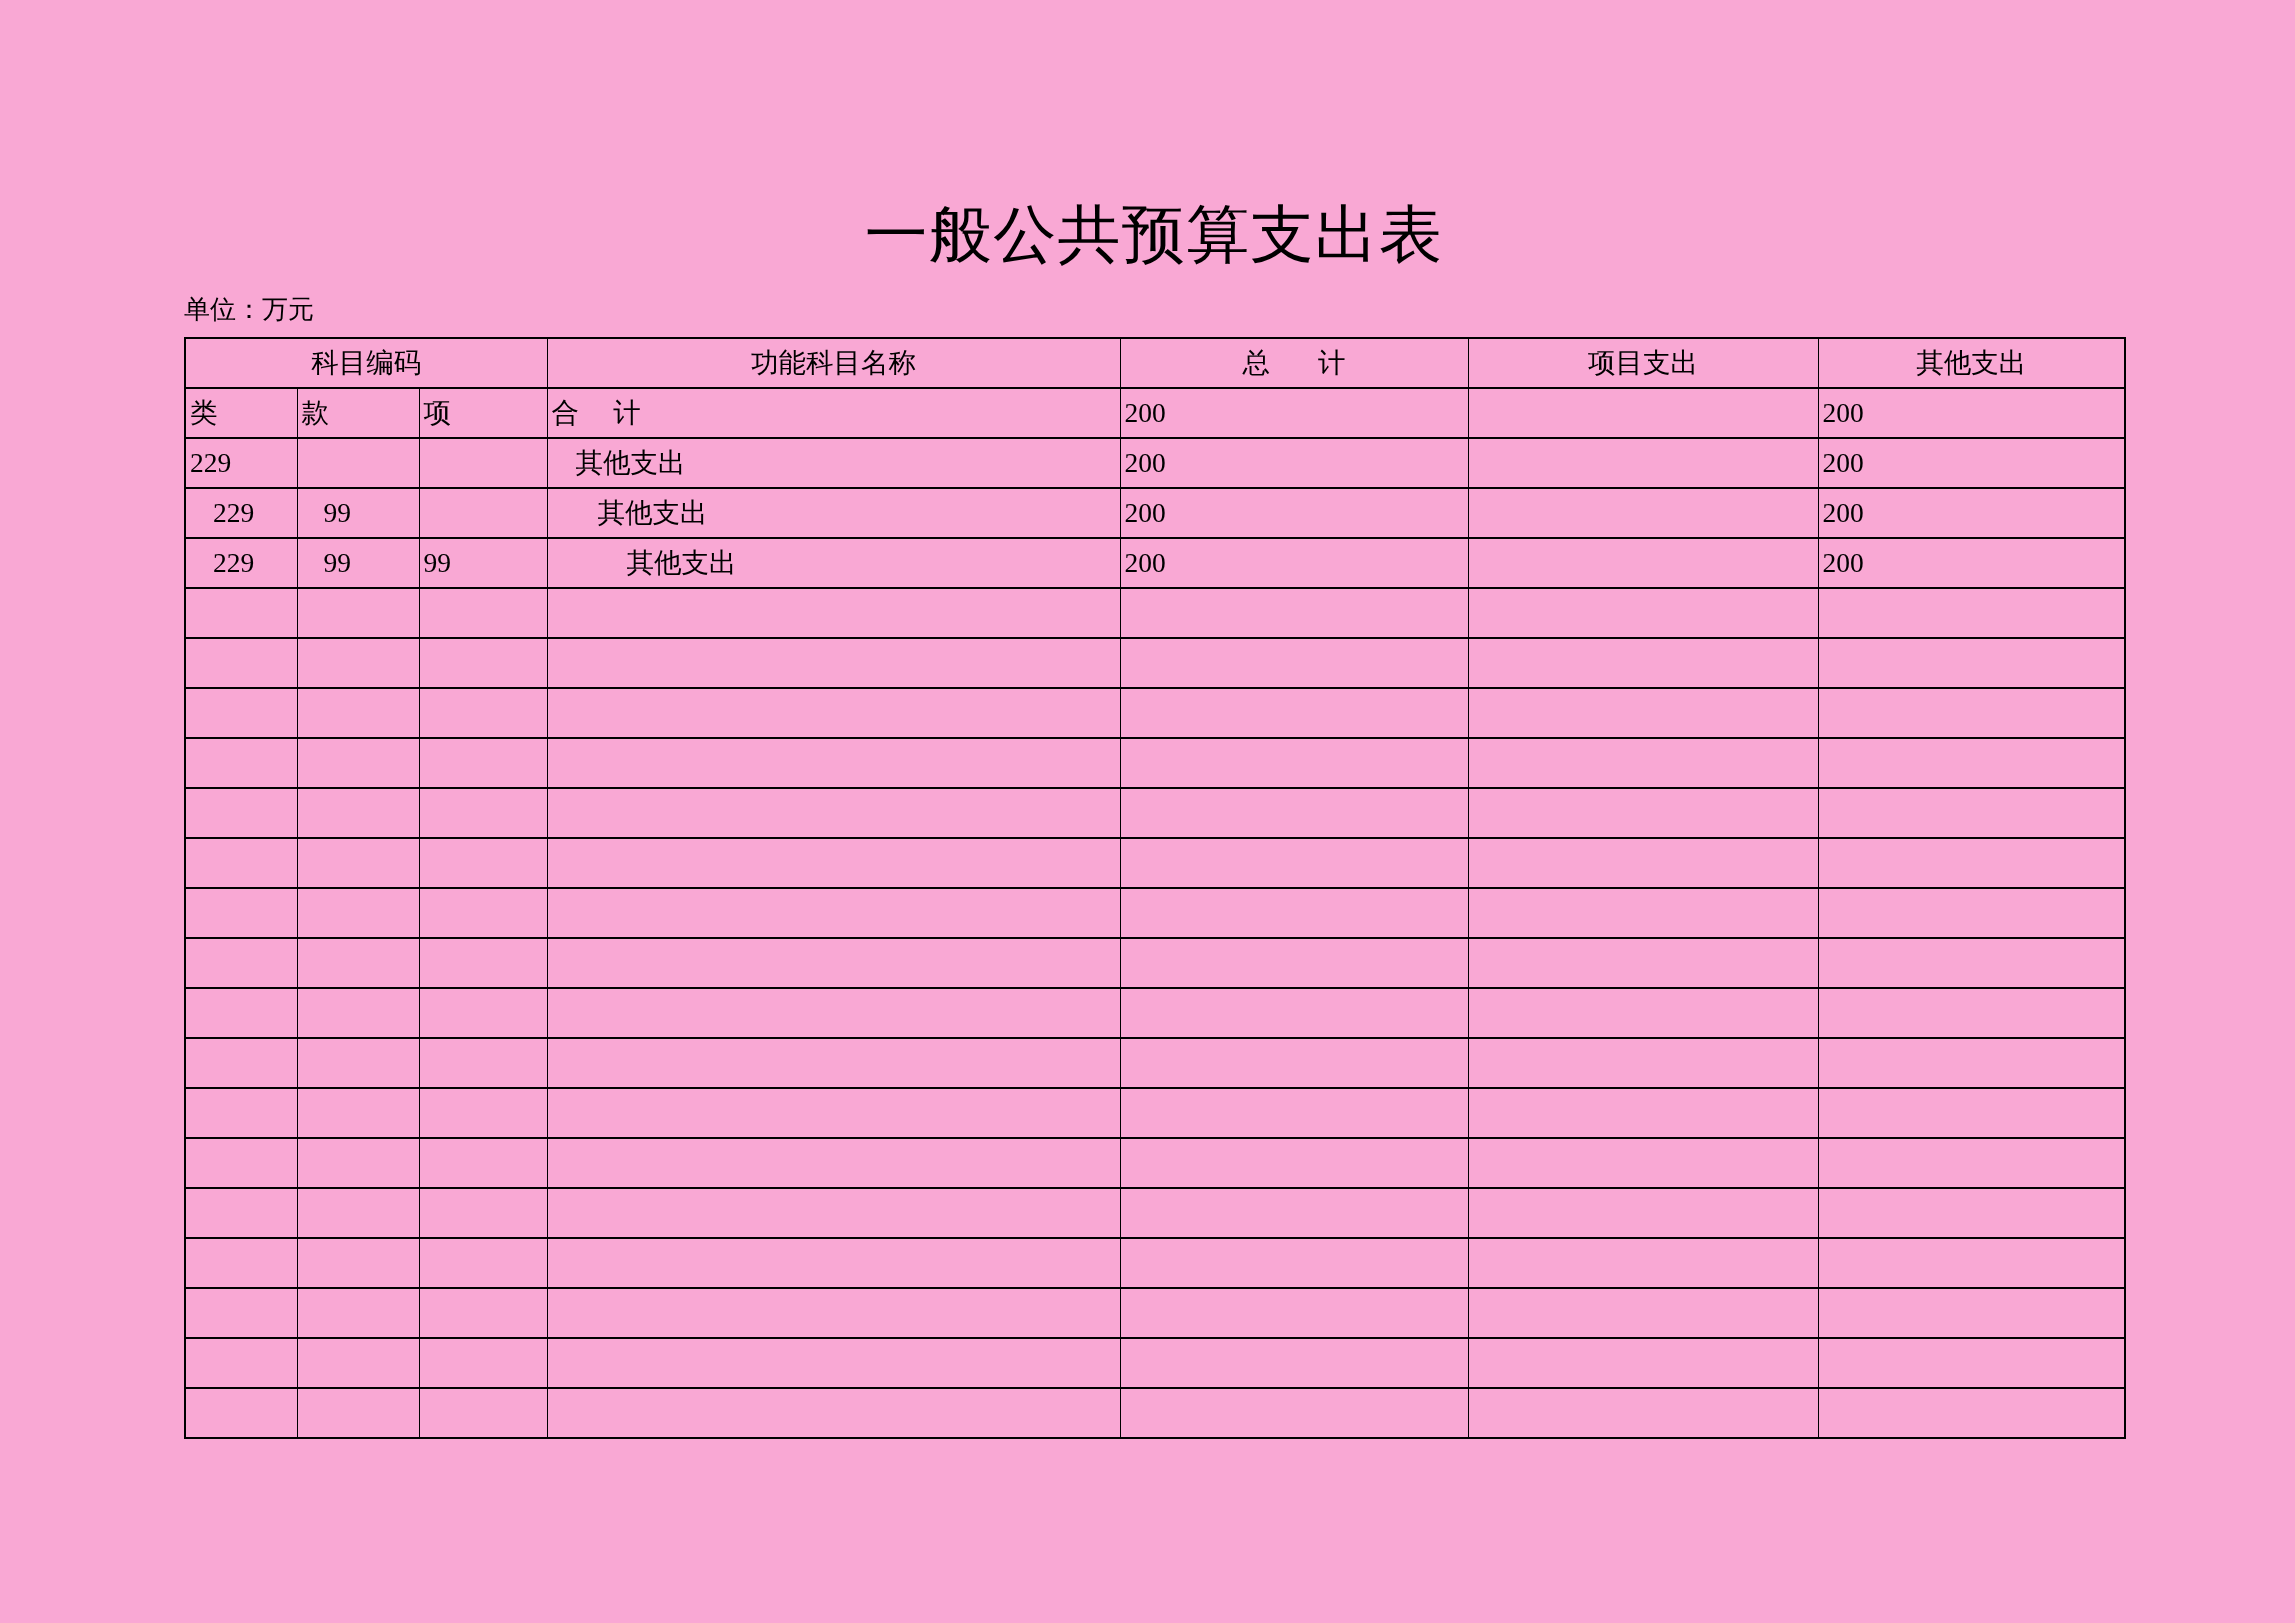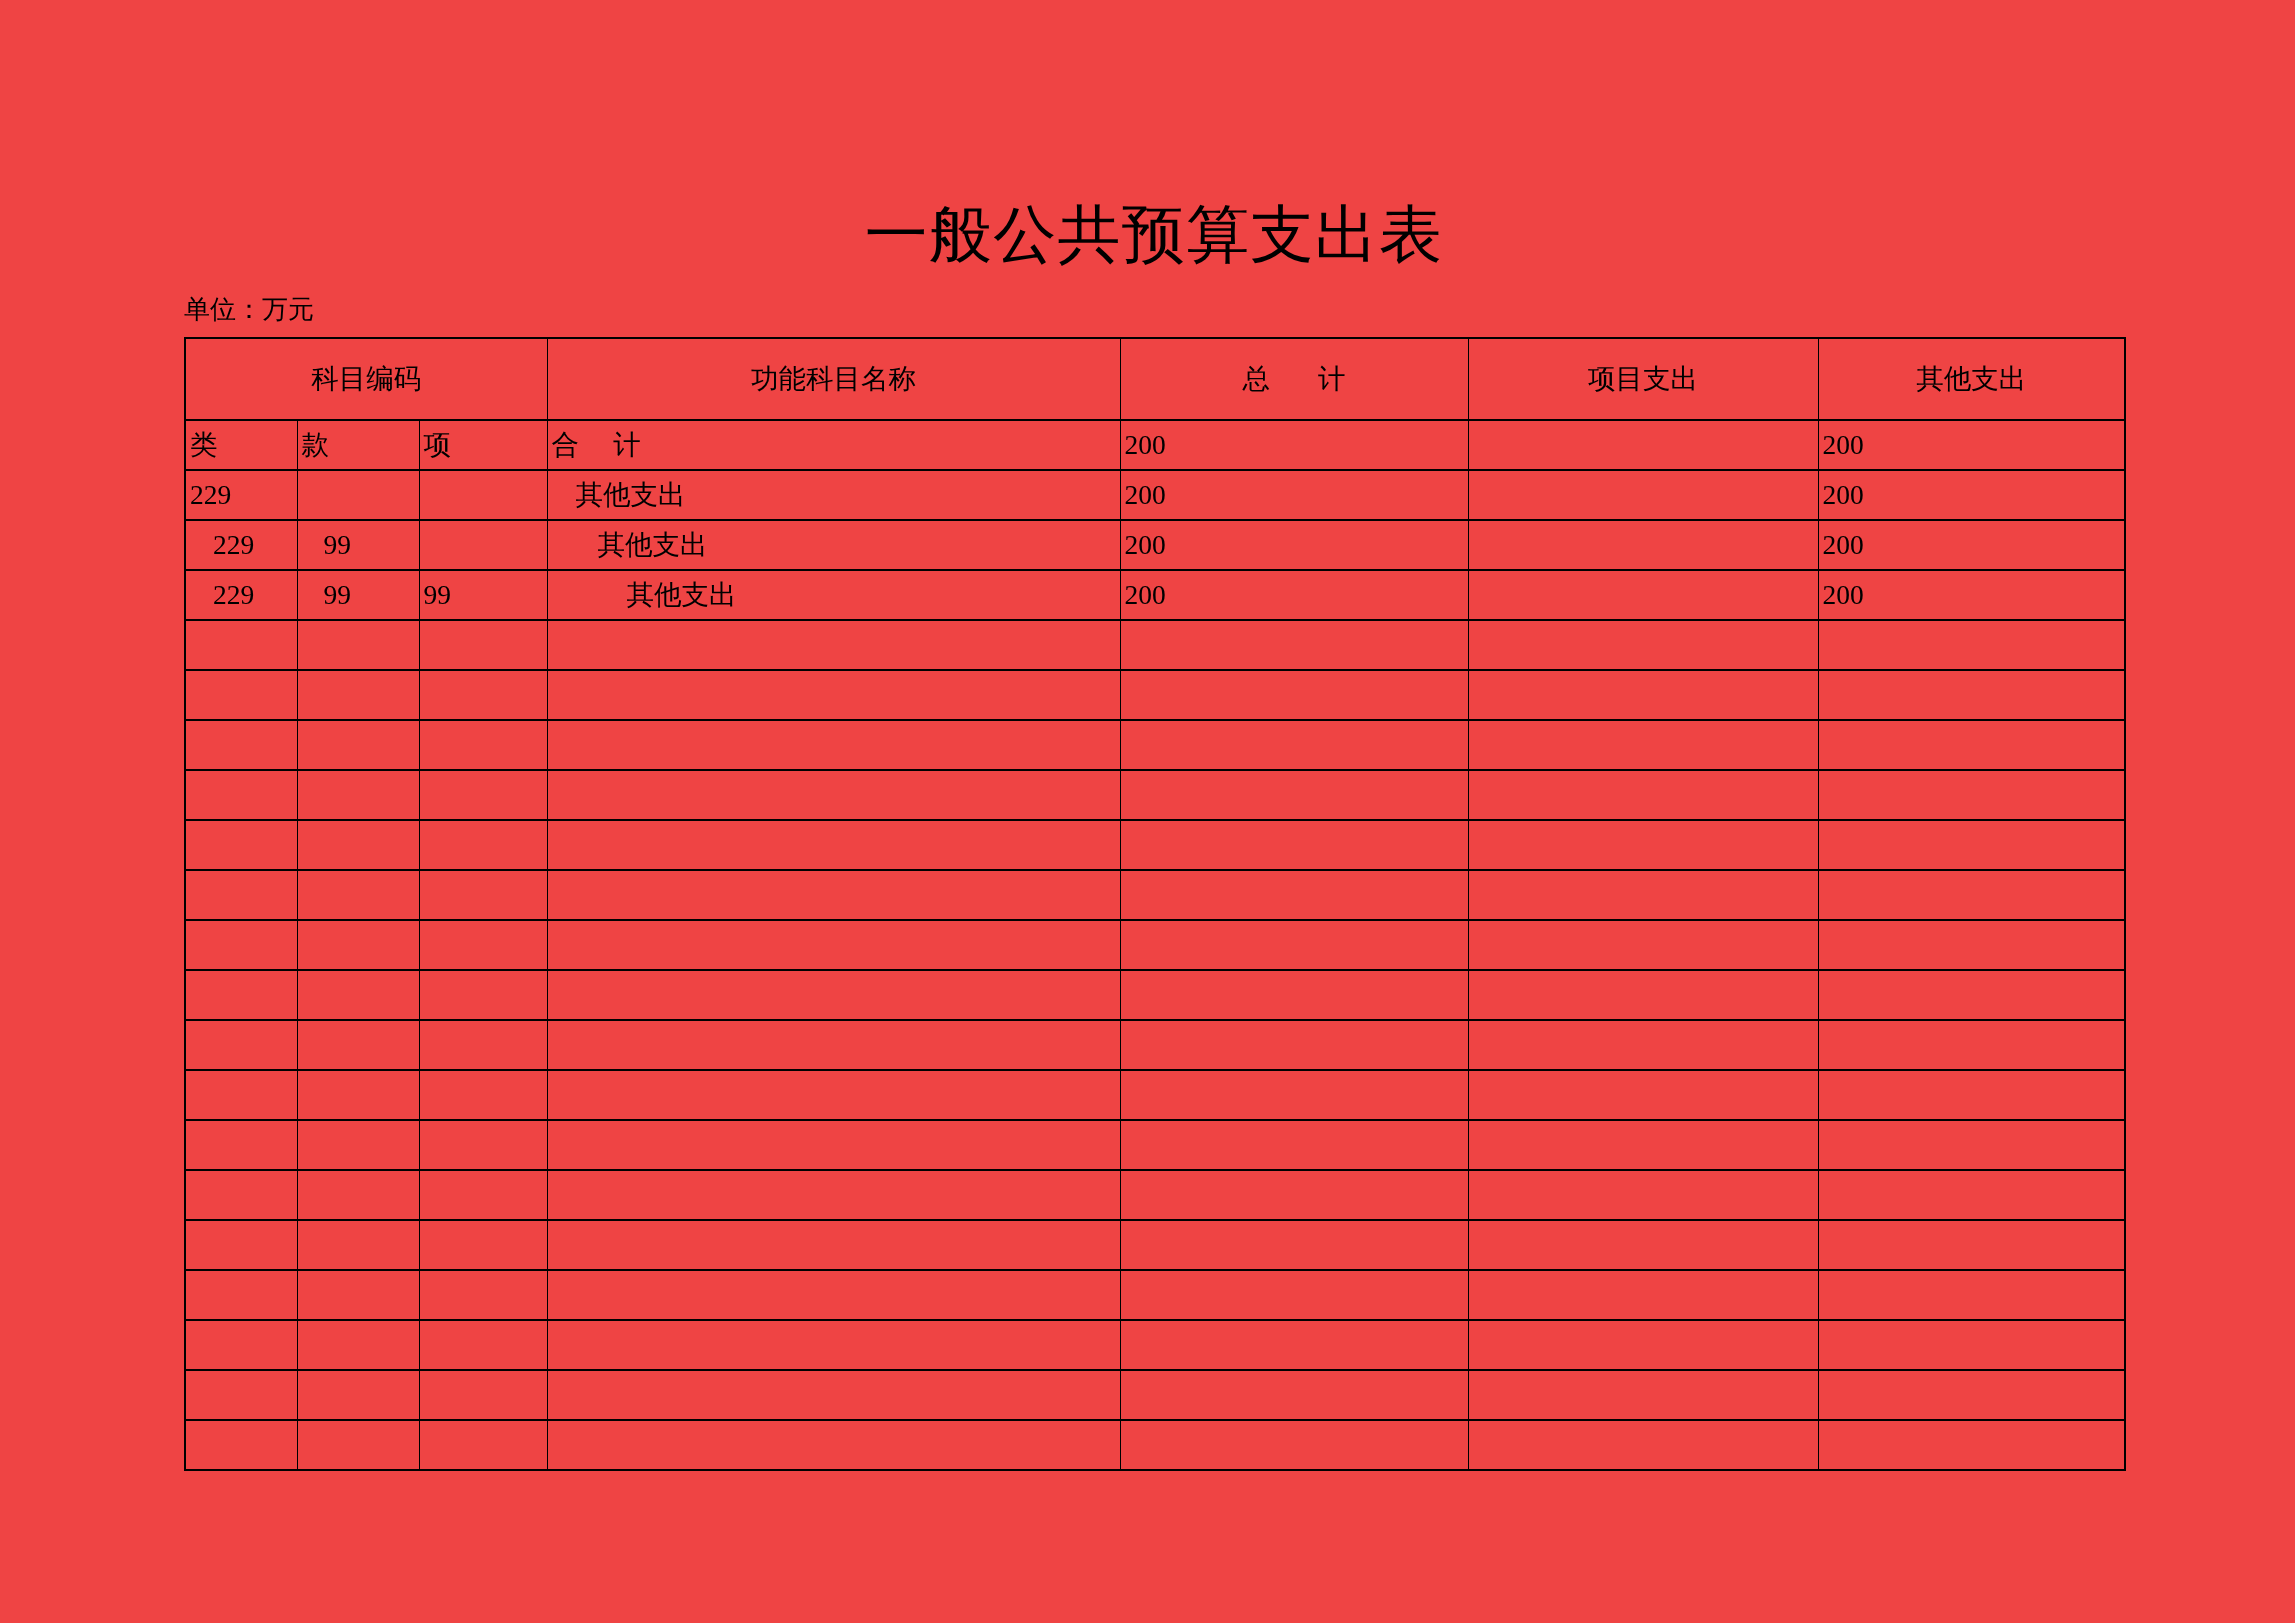--- a/index.html
+++ b/index.html
@@ -4,21 +4,21 @@
 <style>
   html, body {
     margin: 0;
     padding: 0;
     background: #ffffff;
   }
   .page {
     position: relative;
     width: 2295px;
     height: 1623px;
-    background: #ef4444;
+    background: #f9a8d4;
     font-family: "Liberation Serif", "DejaVu Serif", serif;
     color: #000000;
   }
   .doc-title {
     position: absolute;
     left: 184px;
     top: 196px;
     width: 1940px;
     height: 79px;
     line-height: 79px;
@@ -54,21 +54,21 @@
     border-bottom: 2px solid #000000;
     height: 48px;
     padding: 0 3.9px;
     vertical-align: middle;
     white-space: pre;
     overflow: hidden;
     font-weight: normal;
   }
   table.budget th {
     text-align: center;
-    padding: 16px;
+    padding: 0;
   }
   table.budget td { text-align: left; }
   td.align-c { text-align: center; margin-left: 8px; }
   td.align-r { text-align: right; margin-top: 10px; }
 </style>
 </head>
 <body>
 
 <div class="page">
 

